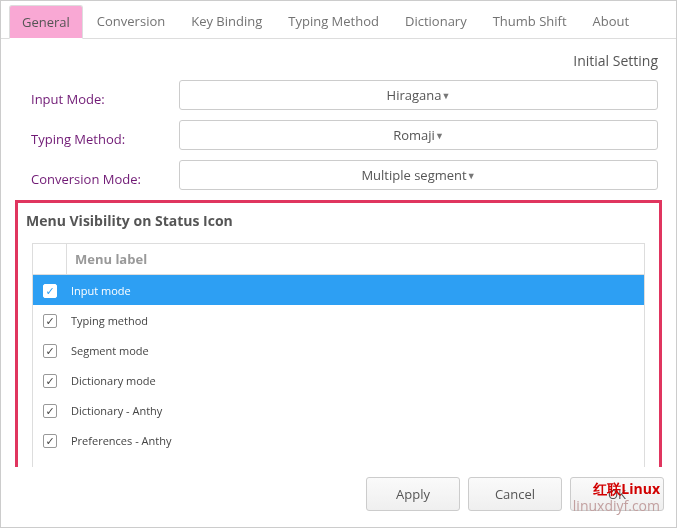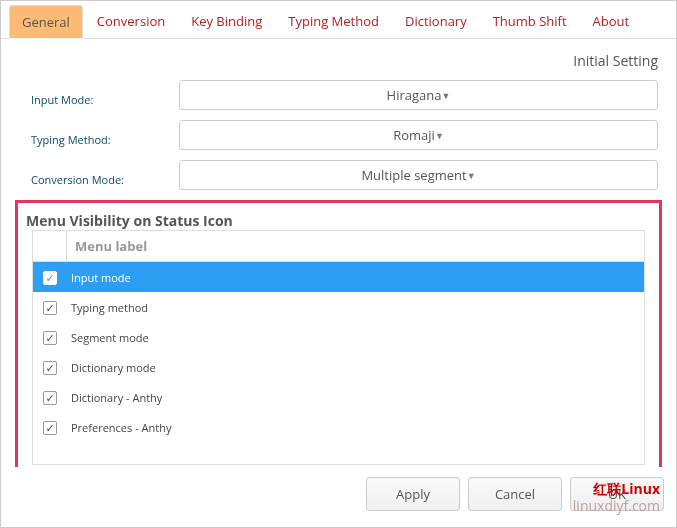--- a/index.html
+++ b/index.html
@@ -19,32 +19,32 @@
       flex-direction: column;
     }
     .tabs {
       display: flex;
       padding: 4px 8px 0 8px;
       border-bottom: 1px solid #ddd;
       gap: 2px;
     }
     .tab {
       padding: 7px 12px;
-      color: #b91c1c;
+      color: #737373;
       cursor: pointer;
       position: relative;
       font-size: 13px;
     }
     .tab.active {
       color: #555;
       border: 1px solid #ddd;
       border-bottom: 1px solid white;
       margin-bottom: -1px;
       border-radius: 3px 3px 0 0;
-      background: #fdba74;
+      background: #f9a8d4;
     }
     .content {
       flex: 1;
       padding: 12px 18px;
       overflow: auto;
     }
     .section-title {
       font-weight: normal;
       color: #555;
       font-size: 14px;
@@ -52,22 +52,22 @@
       text-align: right;
     }
     .form-row {
       display: flex;
       align-items: center;
       margin-bottom: 10px;
       padding-left: 12px;
     }
     .form-label {
       width: 148px;
-      color: #0c4a6e;
-      font-size: 11px;
+      color: #701a75;
+      font-size: 13px;
       margin-top: 8px;
     }
     .select {
       flex: 1;
       border: 1px solid #ccc;
       border-radius: 3px;
       padding: 5px 10px;
       display: flex;
       justify-content: center;
       align-items: center;
@@ -85,21 +85,21 @@
       padding: 0;
       margin: 6px -4px 0 -4px;
     }
     .highlight-inner {
       padding: 8px 4px 20px 4px;
     }
     .menu-section-title {
       font-weight: bold;
       color: #555;
       font-size: 14px;
-      margin-bottom: 0;
+      margin-bottom: 13px;
       padding-left: 4px;
     }
     .table {
       border: 1px solid #ddd;
       margin: 0 10px;
     }
     .table-head {
       display: flex;
       border-bottom: 1px solid #ddd;
     }

